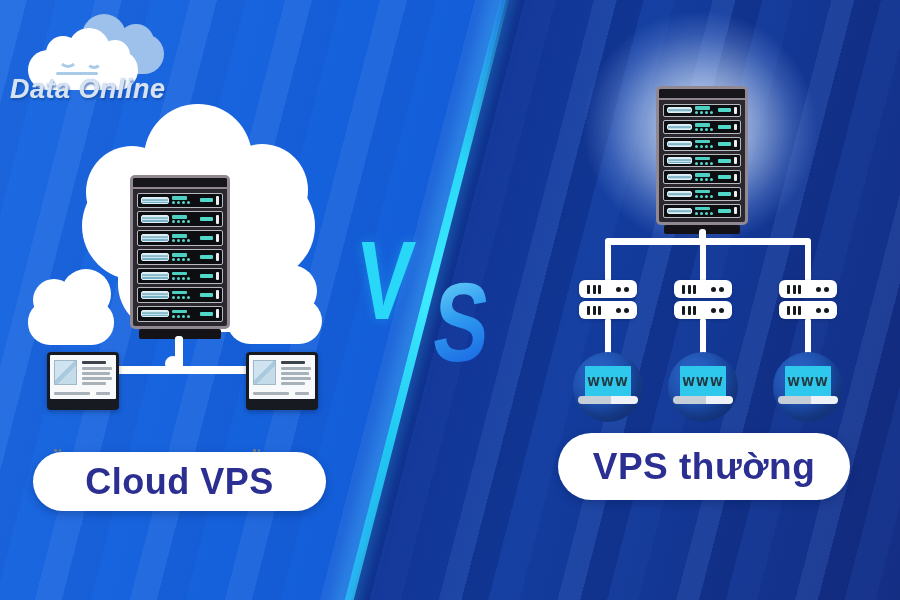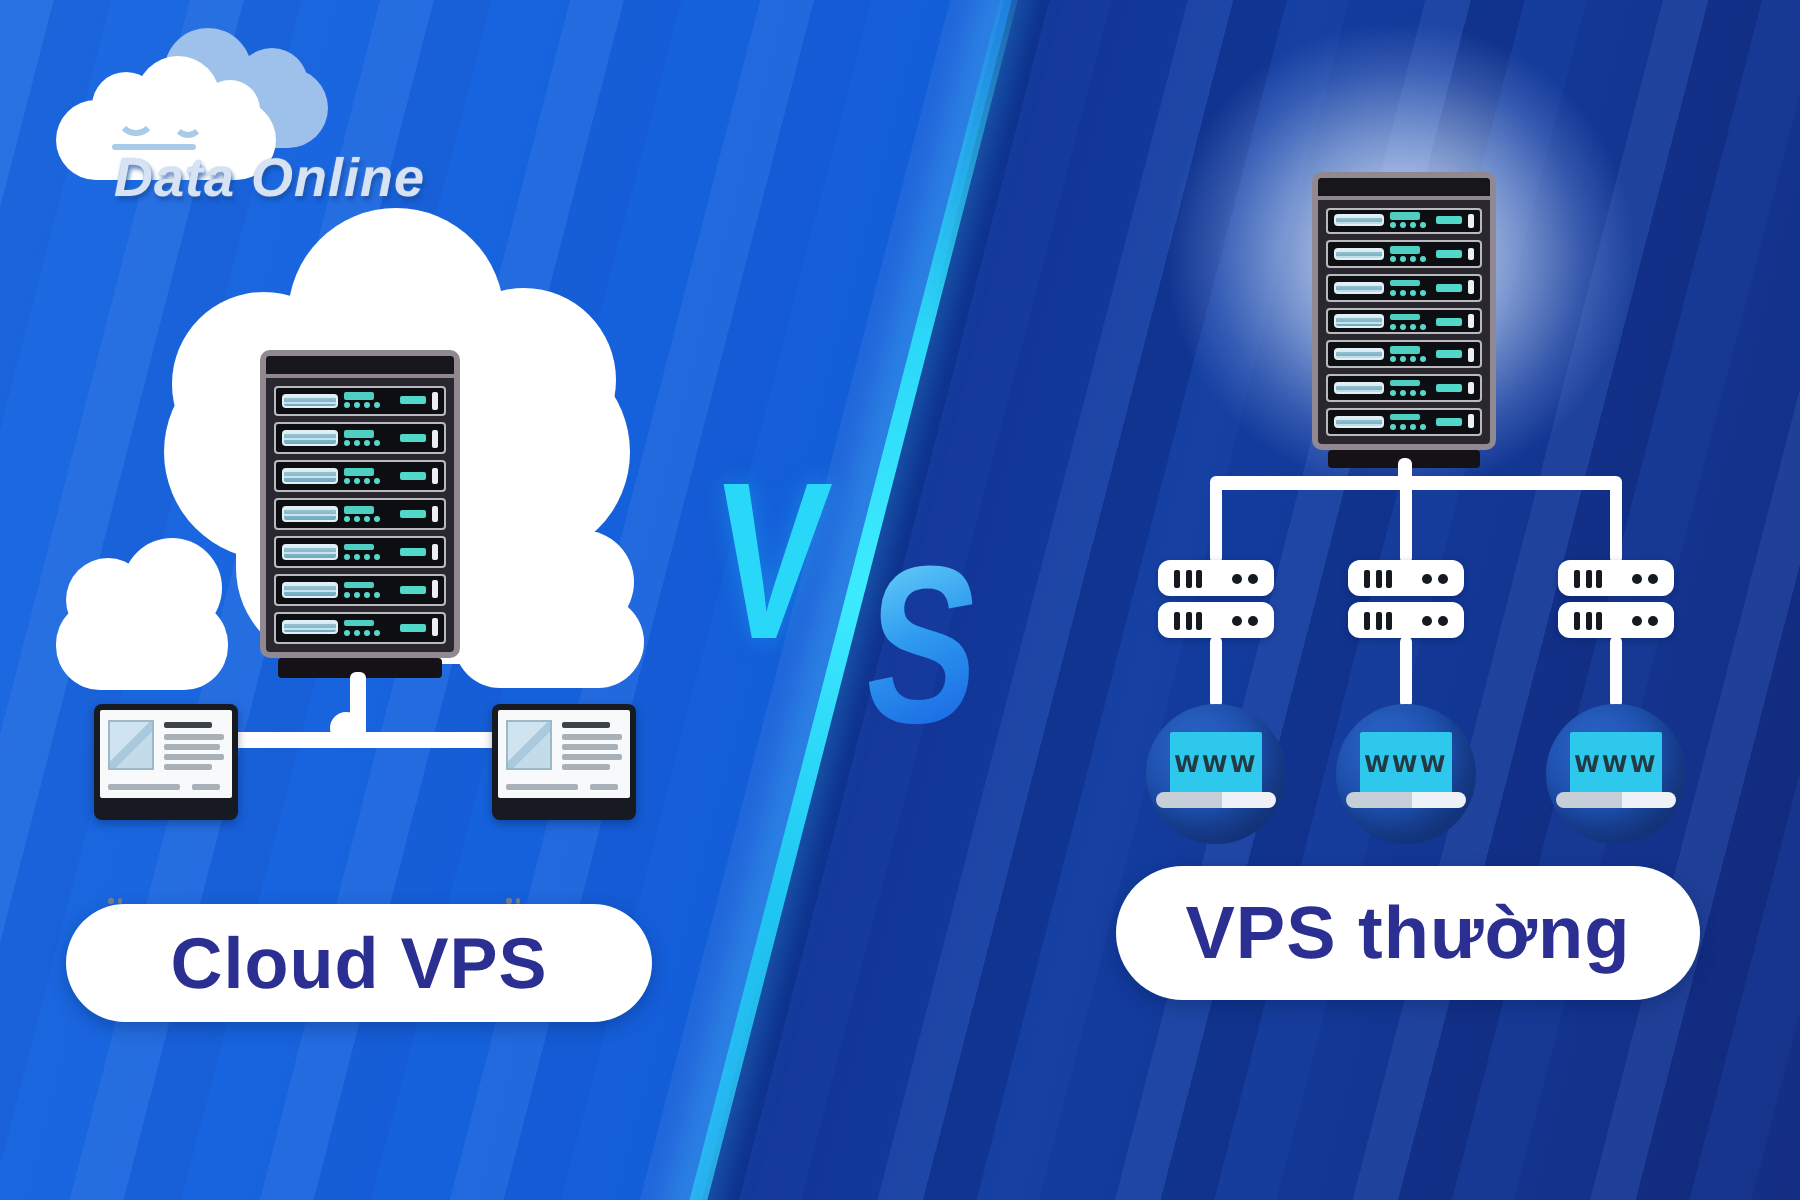--- a/index.html
+++ b/index.html
@@ -43,21 +43,21 @@
   .lg-front.c1{left:38px; top:30px; width:34px; height:34px;}
   .lg-front.c2{left:60px; top:22px; width:42px; height:42px;}
   .lg-front.c3{left:92px; top:34px; width:30px; height:30px;}
   .lg-arc{border:3px solid transparent; border-bottom-color:#aacbe8; border-radius:50%;}
   .lg-arc.a1{left:50px; top:42px; width:20px; height:20px;}
   .lg-arc.a2{left:78px; top:47px; width:16px; height:16px;}
   .lg-line{left:48px; top:66px; width:42px; height:3px; background:#aacbe8; border-radius:2px;}
   .logo-text{
     left:2px; top:66px; width:186px; height:34px; line-height:34px;
     font-size:27px; font-weight:bold; font-style:italic; letter-spacing:.5px;
-    color:#d7e3f3; text-shadow:1px 2px 2px rgba(20,70,150,.65), 0 0 1px rgba(120,170,220,.8);margin-left:47px;
+    color:#d7e3f3; text-shadow:1px 2px 2px rgba(20,70,150,.65), 0 0 1px rgba(120,170,220,.8);
   }
 
   
   .cloud-part{background:#fff; border-radius:50%;}
   .wline{background:#fff; border-radius:3px;}
 
   
   .bc-rect{left:82px; top:172px; width:233px; height:108px; border-radius:55px;}
   .bc-mid{left:118px; top:200px; width:172px; height:132px; border-radius:48px;}
   .bc-c1{left:144px; top:104px; width:108px; height:108px;}

